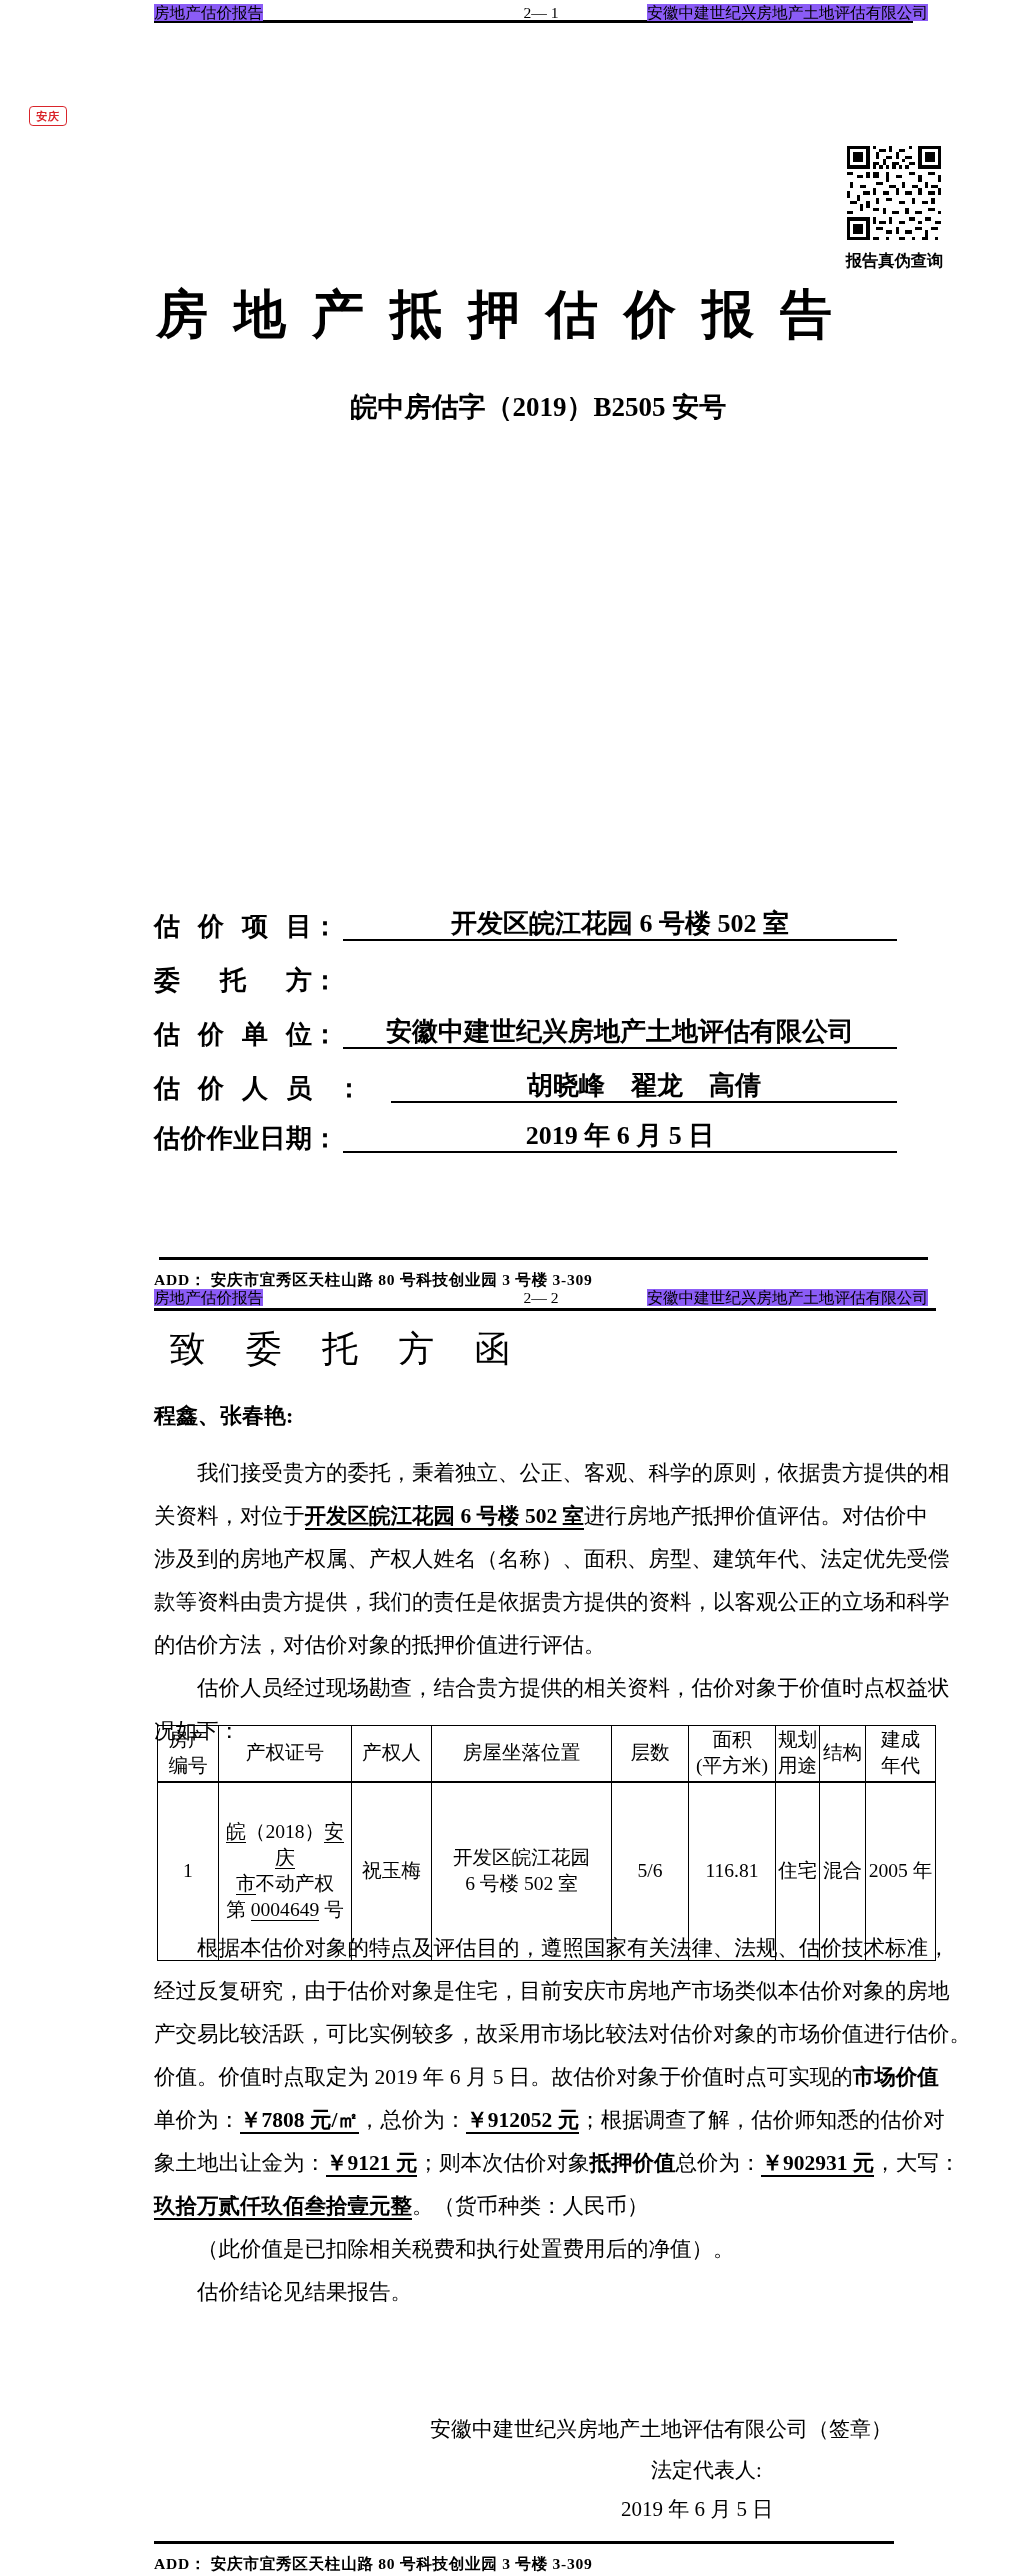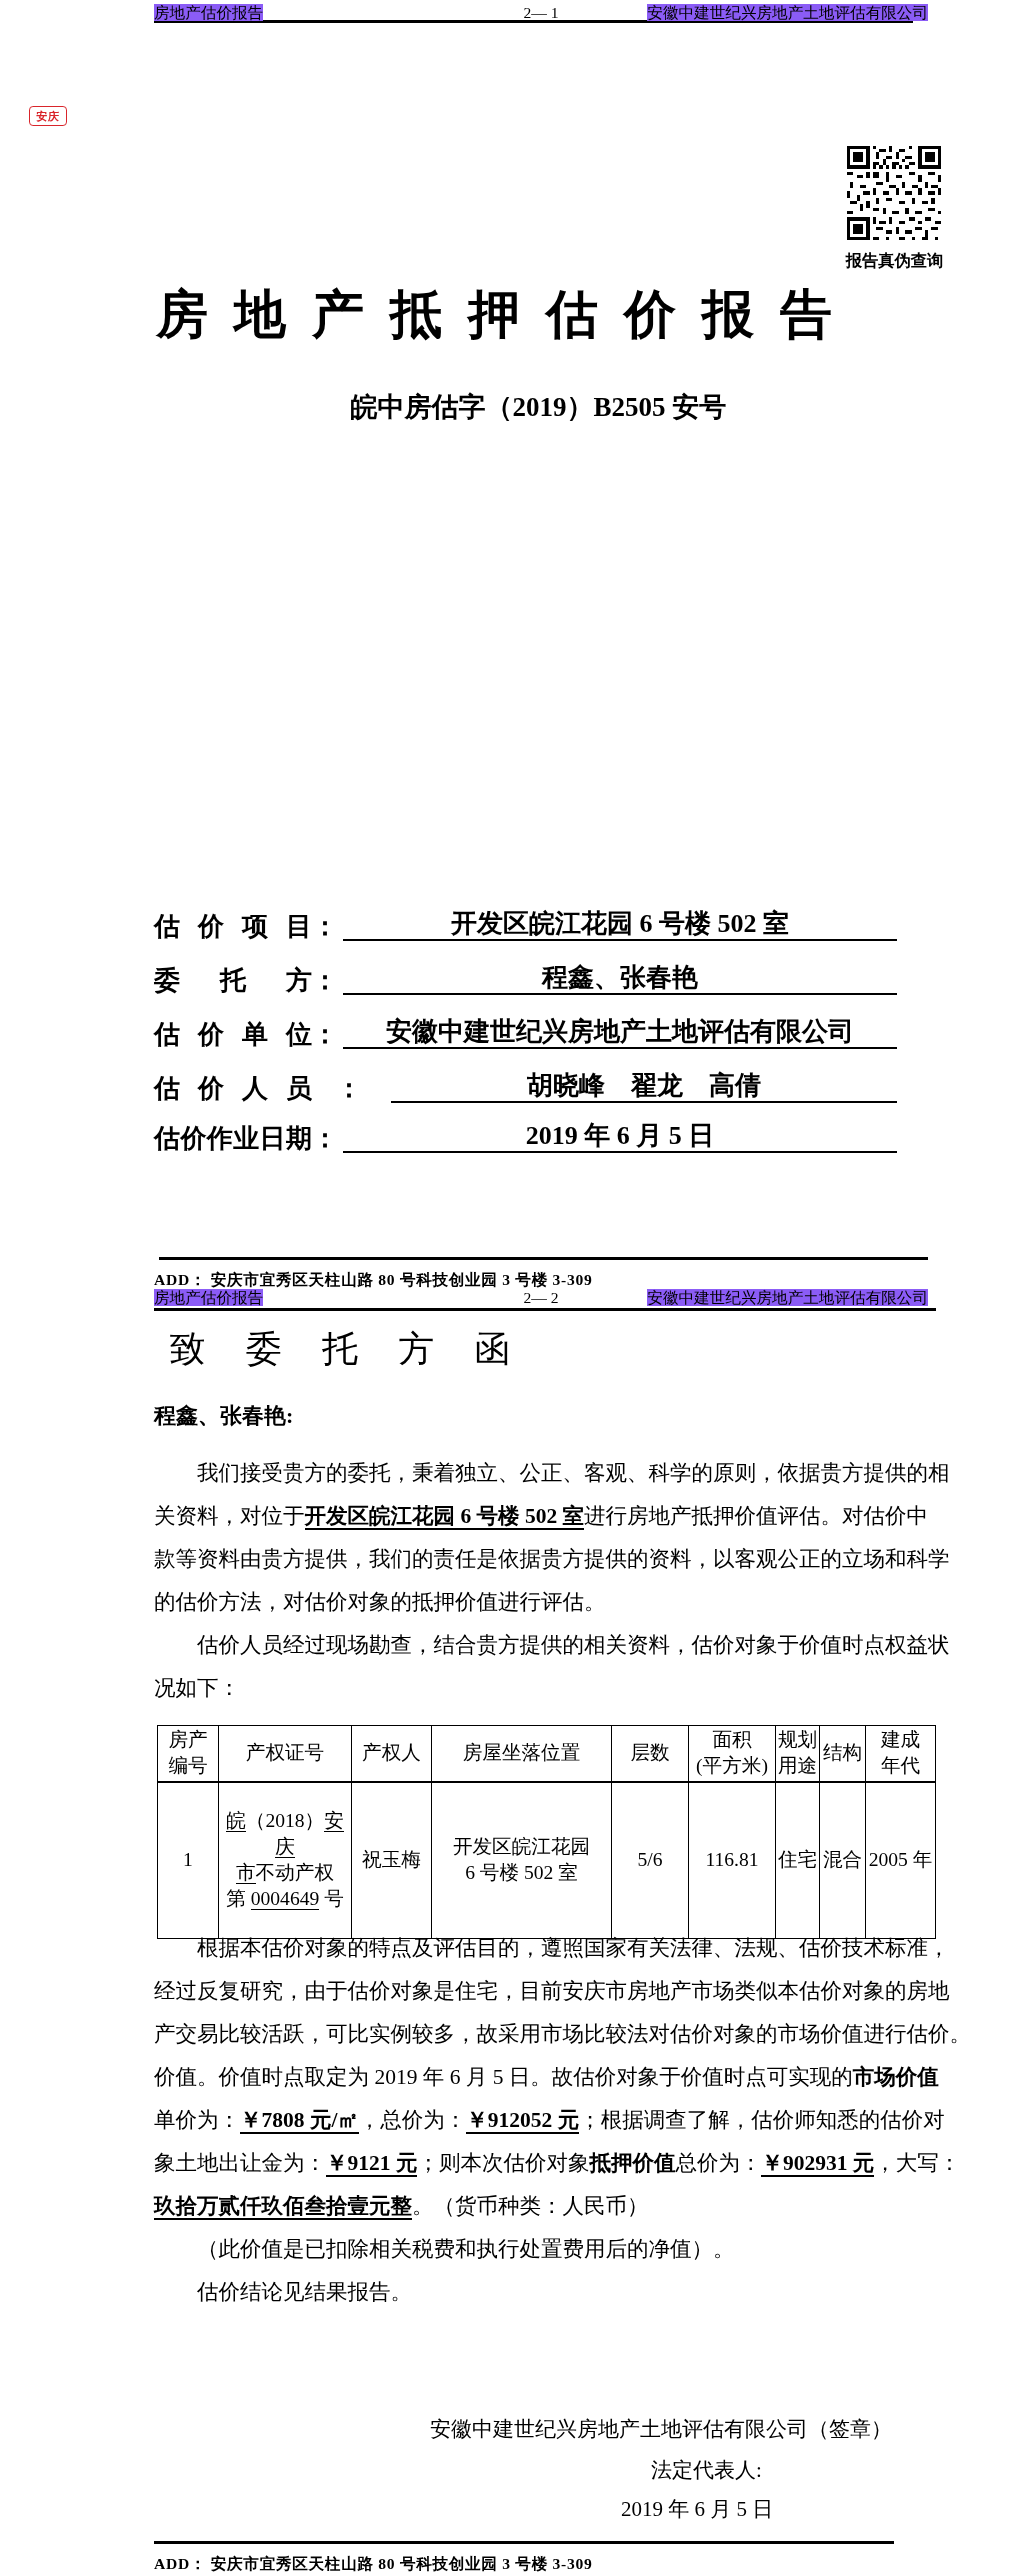--- a/index.html
+++ b/index.html
@@ -44,21 +44,21 @@
   .indent { text-indent:43px; }
   .b  { font-weight:bold; }
   .u  { border-bottom:1.3px solid #000; }
   .bu { font-weight:bold; border-bottom:2px solid #000; }
   
   table.prop { position:absolute; left:157px; top:1725px; border-collapse:collapse; table-layout:fixed;
                width:778px; font-size:19.6px; }
   table.prop td, table.prop th { border:1.3px solid #000; text-align:center; vertical-align:middle;
                white-space:pre-line; font-weight:normal; padding:1.3px; line-height:26px; }
   table.prop thead td { height:55px; }
-  table.prop tbody td { height:157px; }
+  table.prop tbody td { height:179px; }
   table.prop thead tr { border-bottom:2.6px solid #000; }
   .cert-cell { font-weight:bold; }
   
   .sig { font-size:21px; white-space:pre;margin-top:8px; }
 </style>
 </head>
 <body>
 
 <div class="page">
 
@@ -186,21 +186,20 @@
   <div class="abs doc-no">皖中房估字（2019）B2505 安号</div>
 
   <div class="abs field" style="top:910px;">
     <span class="f-label">估价项目</span>
     <span class="f-colon">：</span>
     <span class="f-line">开发区皖江花园 6 号楼 502 室</span>
   </div>
   <div class="abs field" style="top:964px;">
     <span class="f-label">委托方</span>
     <span class="f-colon">：</span>
-    <span class="f-line">程鑫、张春艳</span>
   </div>
   <div class="abs field" style="top:1018px;">
     <span class="f-label">估价单位</span>
     <span class="f-colon">：</span>
     <span class="f-line">安徽中建世纪兴房地产土地评估有限公司</span>
   </div>
   <div class="abs field" style="top:1072px;gap:24px;">
     <span class="f-label">估价人员</span>
     <span class="f-colon">：</span>
     <span class="f-line">胡晓峰    翟龙    高倩</span>
@@ -220,20 +219,21 @@
     <span class="r">安徽中建世纪兴房地产土地评估有限公司</span>
   </div>
   <div class="abs rule" style="left:154px; top:1308px; width:782px;"></div>
 
   <div class="abs letter-title">致 委 托 方 函</div>
   <div class="abs salutation">程鑫、张春艳:</div>
 
   <div class="abs body-block" style="top:1452px;">
     <div class="tline indent">我们接受贵方的委托，秉着独立、公正、客观、科学的原则，依据贵方提供的相</div>
     <div class="tline"><span>关资料，对位于</span><span class="bu">开发区皖江花园 6 号楼 502 室</span><span>进行房地产抵押价值评估。对估价中</span></div>
+    <div class="tline">涉及到的房地产权属、产权人姓名（名称）、面积、房型、建筑年代、法定优先受偿</div>
     <div class="tline">款等资料由贵方提供，我们的责任是依据贵方提供的资料，以客观公正的立场和科学</div>
     <div class="tline">的估价方法，对估价对象的抵押价值进行评估。</div>
     <div class="tline indent">估价人员经过现场勘查，结合贵方提供的相关资料，估价对象于价值时点权益状</div>
     <div class="tline">况如下：</div>
   </div>
 
   <table class="prop">
     <colgroup>
       <col style="width:61px">
         <col style="width:133px">

